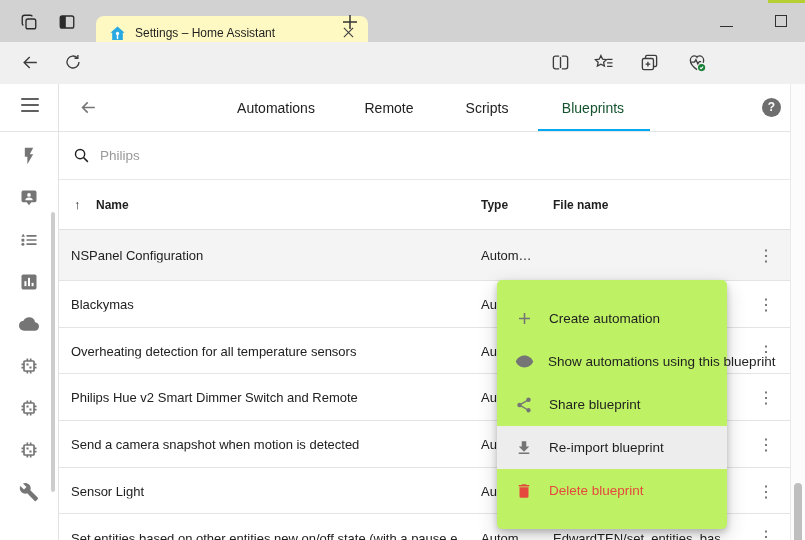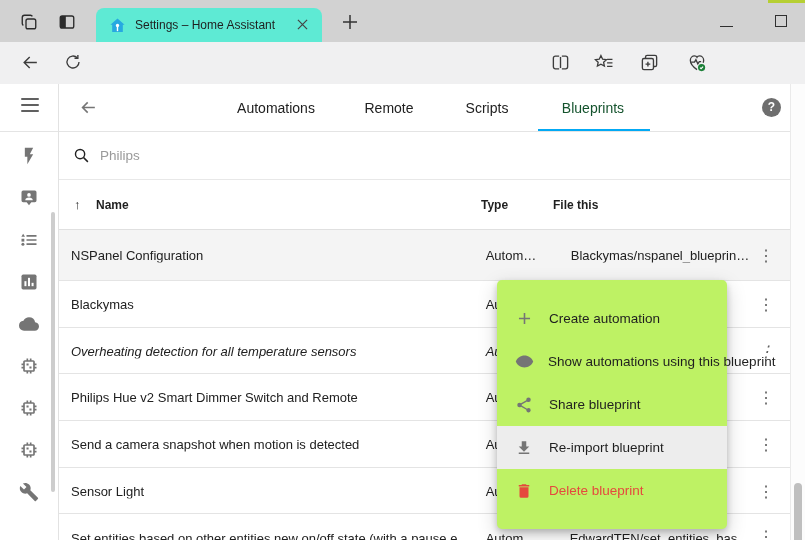--- a/index.html
+++ b/index.html
@@ -4,21 +4,21 @@
 <style>
   html,body{margin:0;padding:0;}
   .stage{position:relative;width:805px;height:540px;background:#d2d2d2;overflow:hidden;
          font-family:"Liberation Sans",sans-serif;-webkit-font-smoothing:antialiased;}
   svg{display:block;}
 
   
   .tabstrip{position:absolute;top:0;left:0;right:0;height:42px;}
   .ts-icon{position:absolute;top:13px;}
   .green-sliver{position:absolute;top:0;left:768px;width:37px;height:3px;background:#b6cf33;}
-  .tab{position:absolute;left:96px;top:8px;width:226px;height:34px;background:#5eead4;
+  .tab{position:absolute;left:96px;top:16px;width:272px;height:34px;background:#fef9c3;
        border-radius:8px 8px 0 0;display:flex;align-items:center;}
   .tab .favicon{margin-left:13px;}
   .tab .title{margin-left:9px;font-size:12px;color:#1f1f1f;white-space:nowrap;}
   .tab .close{position:absolute;right:14px;top:11px;}
   .newtab{position:absolute;left:343px;top:15px;}
   .win-min{position:absolute;left:720px;top:26px;width:13px;height:0;border-top:1.4px solid #303030;}
   .win-max{position:absolute;left:775px;top:15px;width:10px;height:10px;border:1.4px solid #303030;}
 
   
   .toolbar{position:absolute;top:42px;left:0;right:0;height:42px;background:#f0f0f1;}
@@ -65,21 +65,21 @@
   .search-row .ph{position:absolute;left:41px;line-height:48px;font-size:13.5px;color:#9a9a9a;}
 
   
   .thead{position:absolute;left:59px;top:96px;right:15px;height:50px;border-bottom:1px solid #e0e0e0;box-sizing:border-box;font-size:12px;color:#1f1f1f;font-weight:bold;}
   .thead .sort{position:absolute;left:15px;top:0;line-height:50px;font-size:13px;font-weight:bold;color:#1f1f1f;}
   .thead .c-name{position:absolute;left:37px;line-height:50px;}
   .thead .c-type{position:absolute;left:422px;line-height:50px;}
   .thead .c-file{position:absolute;left:494px;line-height:50px;}
 
   .rows{position:absolute;left:59px;top:146px;right:15px;bottom:0;overflow:hidden;}
-  .row{position:relative;border-bottom:1px solid #e4e4e4;box-sizing:border-box;font-size:13px;color:#212121;text-align:center;}
+  .row{position:relative;border-bottom:1px solid #e4e4e4;box-sizing:border-box;font-size:13px;color:#212121;}
   .row.hl{background:#f4f4f4;}
   .row .name{position:absolute;left:12px;top:50%;transform:translateY(-50%);white-space:nowrap;overflow:hidden;text-overflow:ellipsis;max-width:400px;}
   .row .type{position:absolute;left:422px;top:50%;transform:translateY(-50%);width:60px;white-space:nowrap;overflow:hidden;text-overflow:ellipsis;}
   .row .file{position:absolute;left:494px;top:50%;transform:translateY(-50%);width:214px;white-space:nowrap;overflow:hidden;text-overflow:ellipsis;}
   .row .dots{position:absolute;left:699px;top:50%;transform:translateY(-50%);font-size:16px;color:#616161;}
 
   
   .menu{position:absolute;left:497px;top:196px;width:230px;background:#bef264;border-radius:5px;
         box-shadow:0 3px 6px rgba(0,0,0,.2),0 7px 20px rgba(0,0,0,.18);padding:17px 0;z-index:10;}
   .mi{height:43px;display:flex;align-items:center;cursor:pointer;}
@@ -304,36 +304,35 @@
             <path d="M15 15l6 6"></path>
           </svg>
       </span>
       <span class="ph">Philips</span>
     </div>
 
     <div class="thead">
       <span class="sort">↑</span>
       <span class="c-name">Name</span>
       <span class="c-type">Type</span>
-      <span class="c-file">File this</span>
+      <span class="c-file">File name</span>
     </div>
 
     <div class="rows">
       <div class="row hl" style="height:51px;">
         <span class="name">NSPanel Configuration</span>
         <span class="type">Autom…</span>
-        <span class="file">Blackymas/nspanel_blueprin…</span>
         <span class="dots">⋮</span>
       </div>
       <div class="row" style="height:47px;">
         <span class="name">Blackymas</span>
         <span class="type">Autom…</span>
         <span class="dots">⋮</span>
       </div>
-      <div class="row" style="height:46px;font-style:italic;">
+      <div class="row" style="height:46px;">
         <span class="name">Overheating detection for all temperature sensors</span>
         <span class="type">Autom…</span>
         <span class="dots">⋮</span>
       </div>
       <div class="row" style="height:47px;">
         <span class="name">Philips Hue v2 Smart Dimmer Switch and Remote</span>
         <span class="type">Autom…</span>
         <span class="dots">⋮</span>
       </div>
       <div class="row" style="height:47px;">

